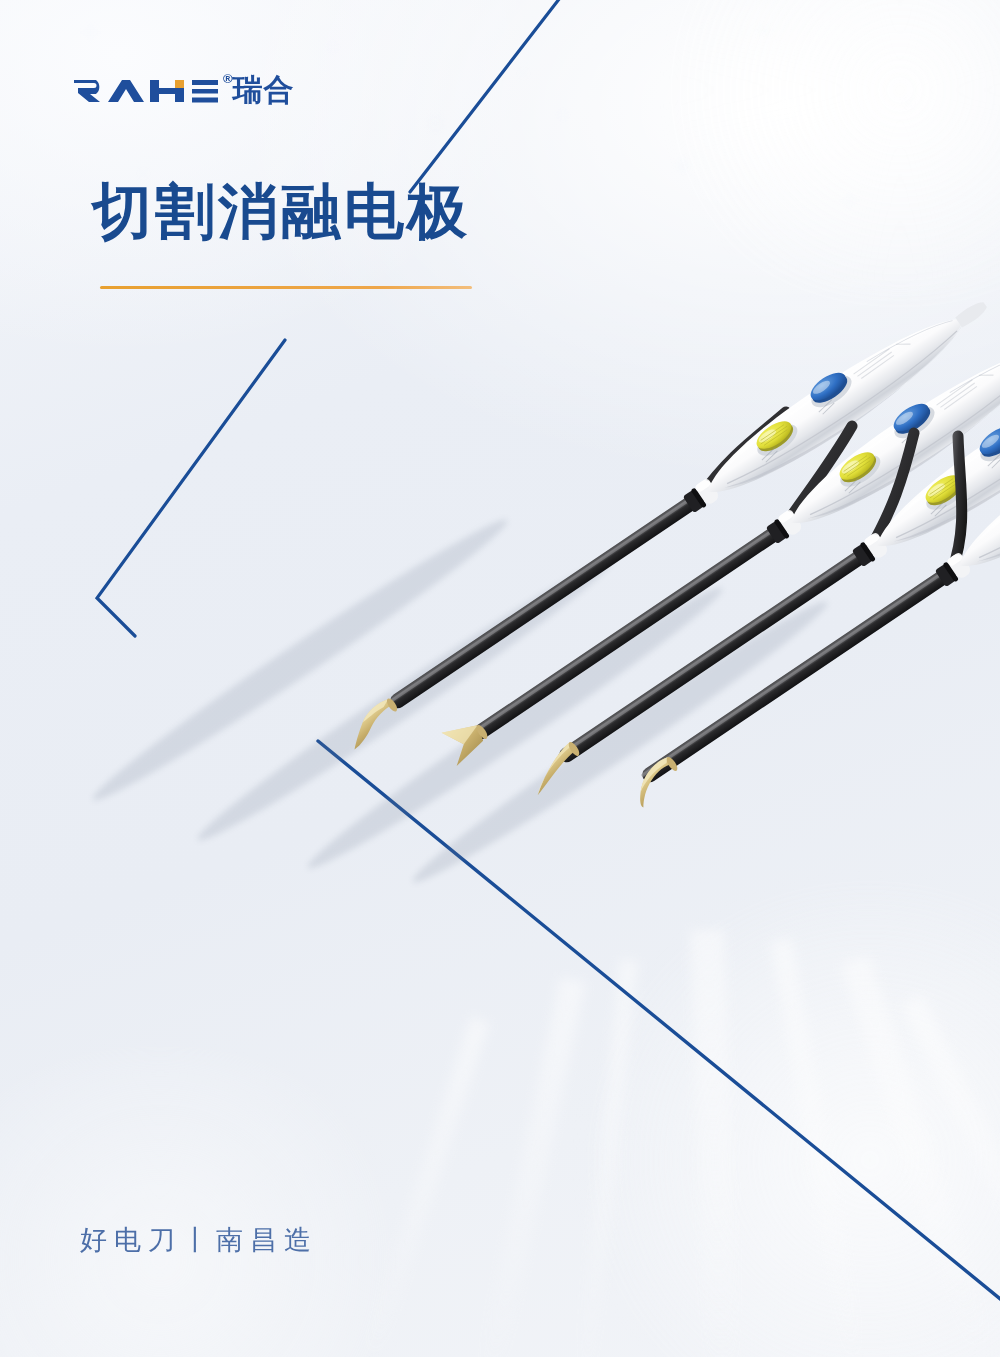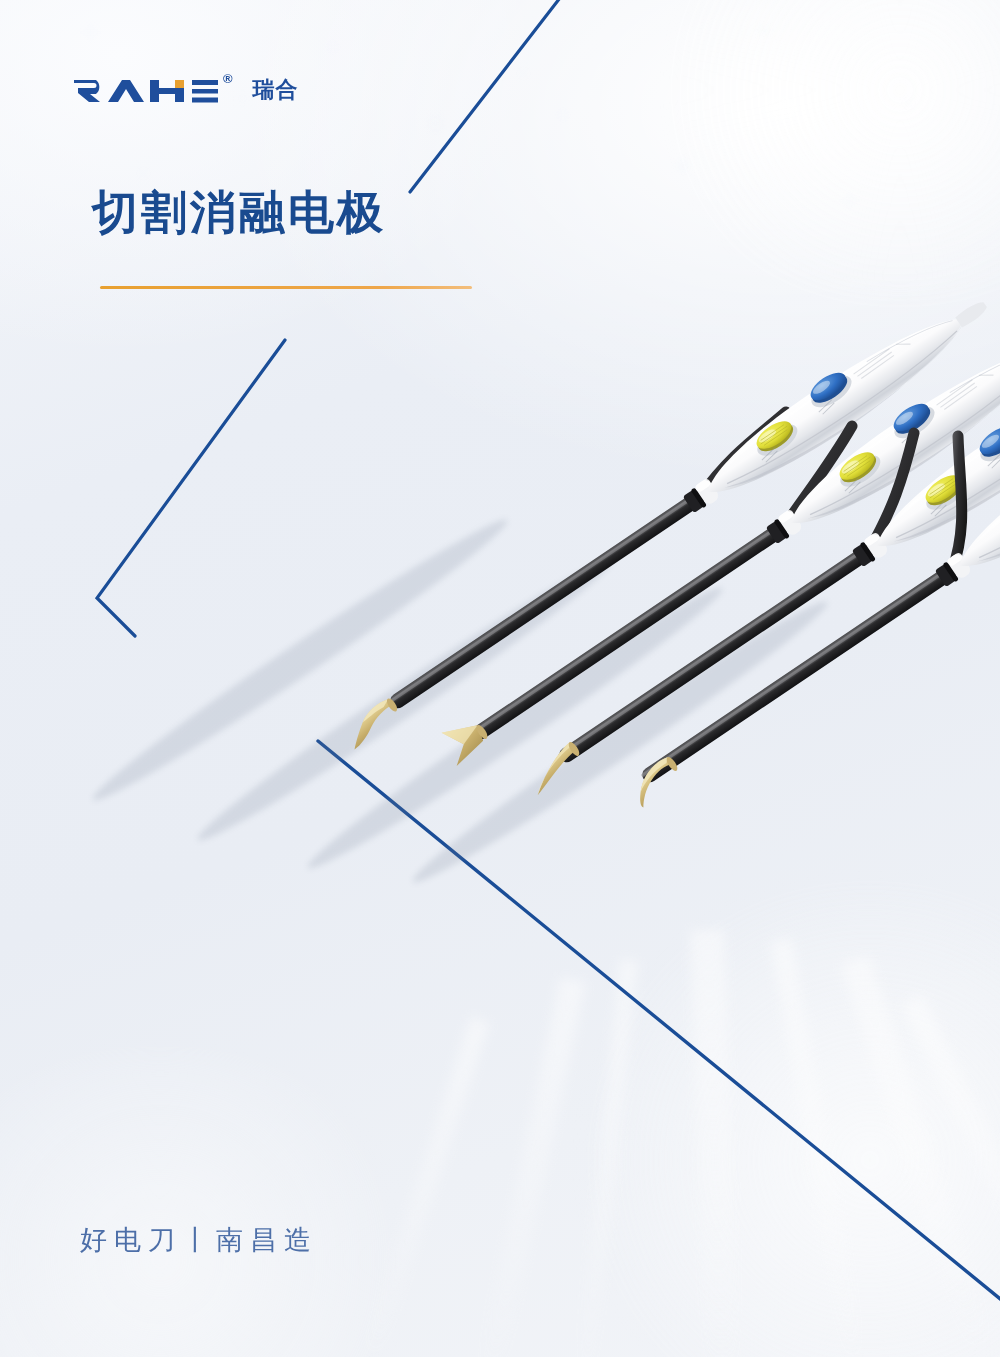--- a/index.html
+++ b/index.html
@@ -30,32 +30,32 @@
     position:absolute;border-radius:50%;
     background:radial-gradient(circle,rgba(255,255,255,.85) 0%,rgba(235,242,252,.35) 45%,rgba(255,255,255,0) 75%);
     filter:blur(4px);
   }
 
   
   .logo{position:absolute;left:72px;top:70px;display:flex;align-items:flex-start;}
   .logo-mark{position:relative;height:40px;width:150px;}
   .logo-cn{
     font-family:"DejaVu Sans","Liberation Sans",sans-serif;
-    font-size:22px;font-weight:700;color:#1f4e9c;letter-spacing:1px;
-    margin-left:20px;line-height:40px;
+    font-size:30px;font-weight:700;color:#1f4e9c;letter-spacing:1px;
+    margin-left:0;line-height:40px;
   }
   .logo-reg{
     font-size:13px;color:#1f4e9c;font-weight:700;line-height:1;margin-left:1px;margin-top:2px;
   }
 
   
   .title{
-    position:absolute;left:92px;top:188px;
+    position:absolute;left:92px;top:180px;
     font-family:"DejaVu Sans","Liberation Sans",sans-serif;
-    font-size:46px;font-weight:700;color:#194a8f;letter-spacing:3px;
+    font-size:60px;font-weight:700;color:#194a8f;letter-spacing:3px;
     line-height:1.05;white-space:nowrap;
   }
   .title-rule{
     position:absolute;left:100px;top:286px;width:372px;height:3px;
     background:linear-gradient(to right,#e8a030,#eea64a 75%,#f3be7c);
     border-radius:2px;
   }
 
   
   .slogan{

